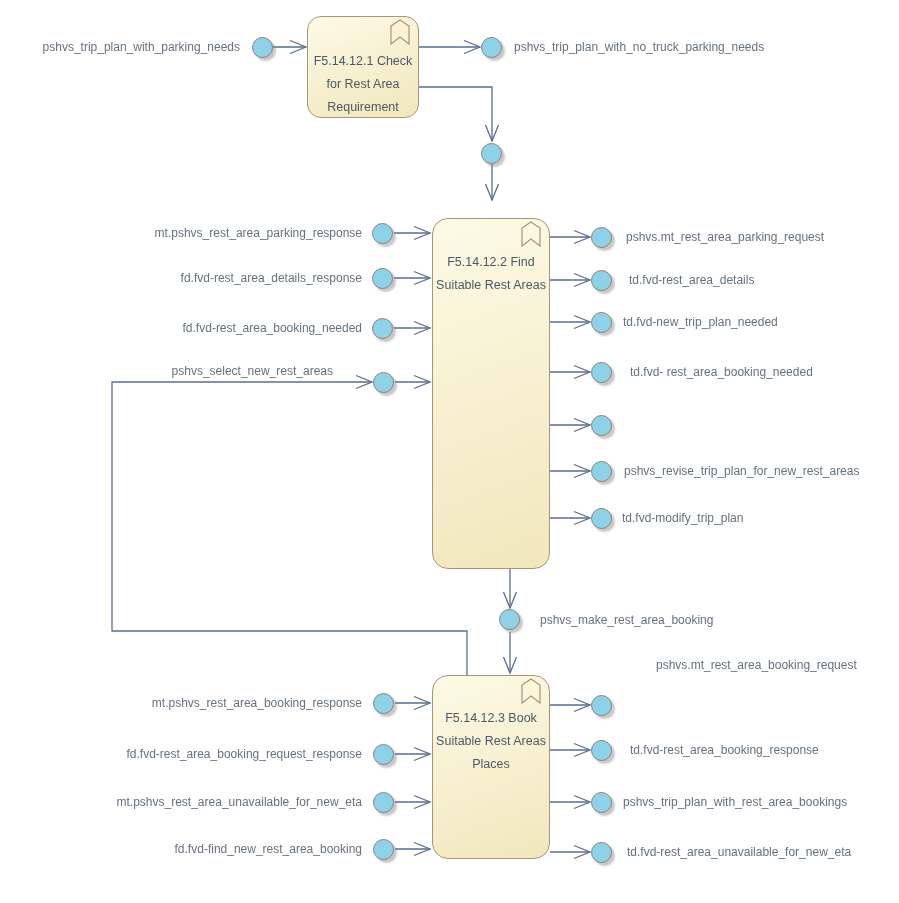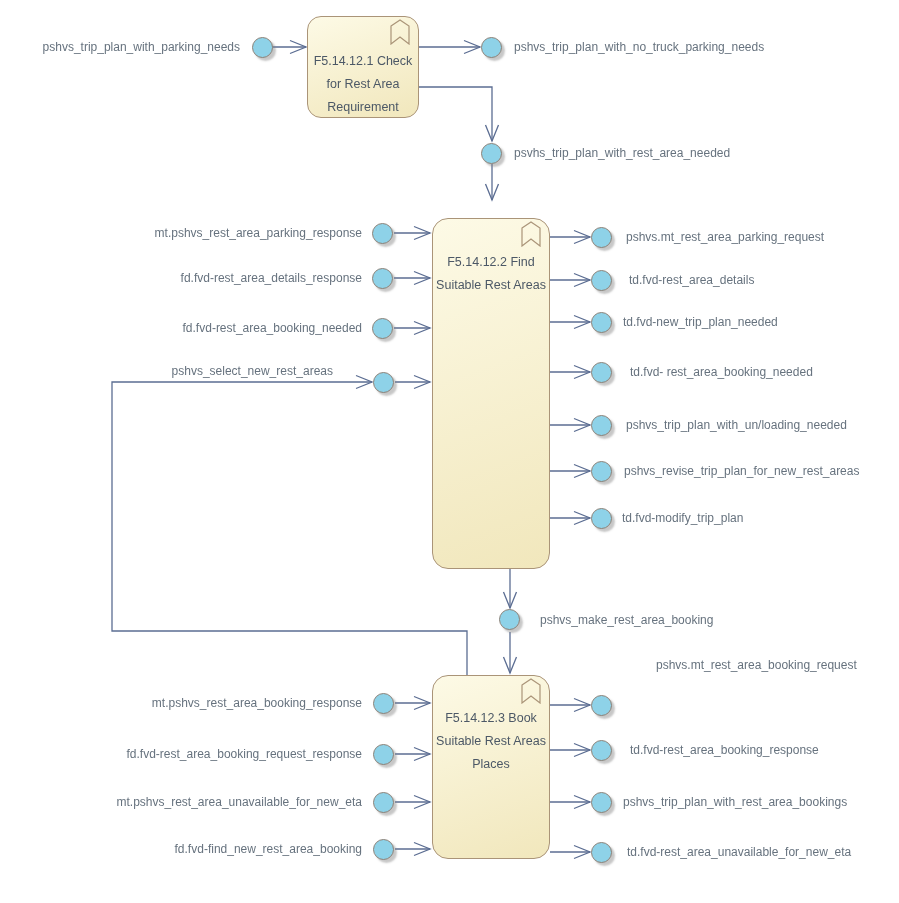--- a/index.html
+++ b/index.html
@@ -139,32 +139,30 @@
   <div class="port" style="left:373px;top:792px;"></div>
   <div class="port" style="left:373px;top:839px;"></div>
 
   <div class="port" style="left:591px;top:695px;"></div>
   <div class="port" style="left:591px;top:740px;"></div>
   <div class="port" style="left:591px;top:792px;"></div>
   <div class="port" style="left:591px;top:842px;"></div>
 
   <div class="lbl" style="right:659px;top:39px;">pshvs_trip_plan_with_parking_needs</div>
   <div class="lbl" style="left:514px;top:39px;">pshvs_trip_plan_with_no_truck_parking_needs</div>
-  <div class="lbl" style="left:514px;top:145px;">psvhs_trip_plan_with_rest_area_needed</div>
 
   <div class="lbl" style="right:537px;top:225px;">mt.pshvs_rest_area_parking_response</div>
   <div class="lbl" style="right:537px;top:270px;">fd.fvd-rest_area_details_response</div>
   <div class="lbl" style="right:537px;top:320px;">fd.fvd-rest_area_booking_needed</div>
   <div class="lbl" style="right:566px;top:363px;">pshvs_select_new_rest_areas</div>
 
   <div class="lbl" style="left:626px;top:229px;">pshvs.mt_rest_area_parking_request</div>
   <div class="lbl" style="left:629px;top:272px;">td.fvd-rest_area_details</div>
   <div class="lbl" style="left:623px;top:314px;">td.fvd-new_trip_plan_needed</div>
   <div class="lbl" style="left:630px;top:364px;">td.fvd- rest_area_booking_needed</div>
-  <div class="lbl" style="left:626px;top:417px;">pshvs_trip_plan_with_un/loading_needed</div>
   <div class="lbl" style="left:624px;top:463px;">pshvs_revise_trip_plan_for_new_rest_areas</div>
   <div class="lbl" style="left:622px;top:510px;">td.fvd-modify_trip_plan</div>
 
   <div class="lbl" style="left:540px;top:612px;">pshvs_make_rest_area_booking</div>
 
   <div class="lbl" style="right:537px;top:695px;">mt.pshvs_rest_area_booking_response</div>
   <div class="lbl" style="right:537px;top:746px;">fd.fvd-rest_area_booking_request_response</div>
   <div class="lbl" style="right:537px;top:794px;">mt.pshvs_rest_area_unavailable_for_new_eta</div>
   <div class="lbl" style="right:537px;top:841px;">fd.fvd-find_new_rest_area_booking</div>
 

